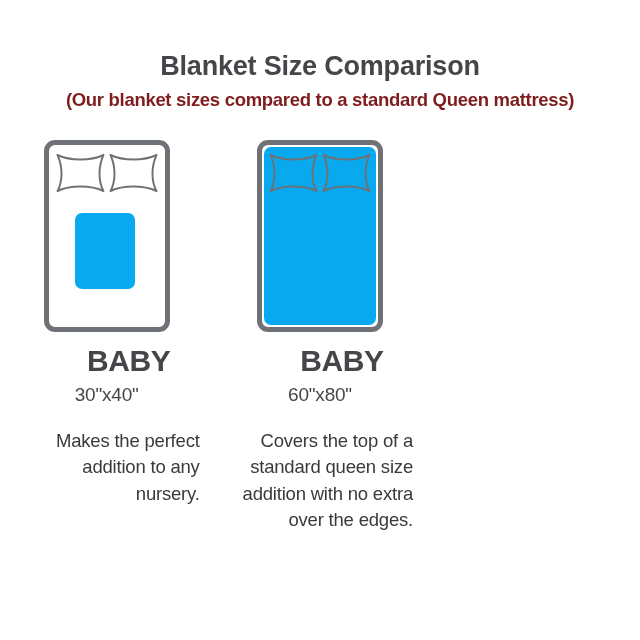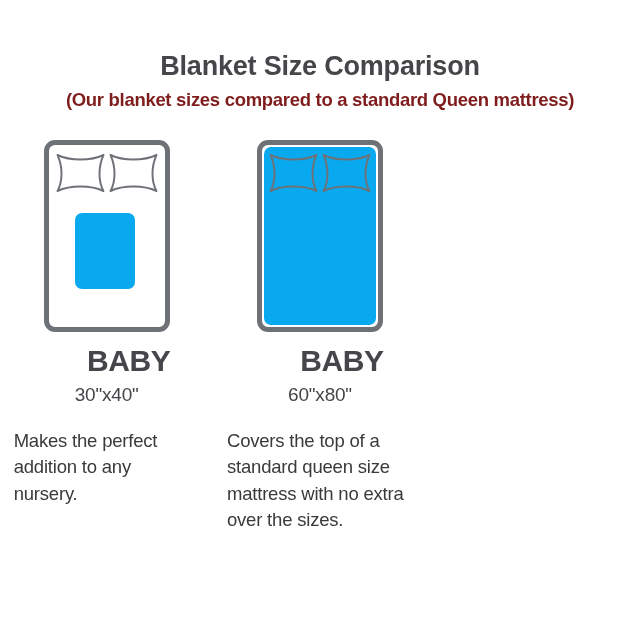--- a/index.html
+++ b/index.html
@@ -134,21 +134,21 @@
     color: #46464a;
     letter-spacing: -0.2px;
     margin-top: 9px;
     line-height: 1;
   }
   .size-desc {
     font-size: 18.5px;
     color: #3a3a3a;
     letter-spacing: -0.2px;
     line-height: 1.42;
-    text-align: left;
+    text-align: right;
     margin-top: 24px;
     width: 186px;
   }
 </style>
 </head>
 <body>
 
 <div class="page">
 
   <div class="header">
@@ -191,17 +191,17 @@
           </div>
           <div class="pillow">
             <svg viewBox="0 0 60 44" preserveAspectRatio="none">
               <path d="M4,4 C18,10 42,10 56,4 C50,16 50,30 56,40 C42,34 18,34 4,40 C10,30 10,16 4,4 Z" fill="none" stroke="#6e7277" stroke-width="2.2" stroke-linejoin="round"></path>
             </svg>
           </div>
         </div>
       </div>
       <div class="size-name">BABY</div>
       <div class="size-dims">60"x80"</div>
-      <div class="size-desc">Covers the top of a standard queen size mattress with no extra over the sizes.</div>
+      <div class="size-desc">Covers the top of a standard queen size addition with no extra over the edges.</div>
     </div>
 
   </div>
 </div>
 
 </body></html>

